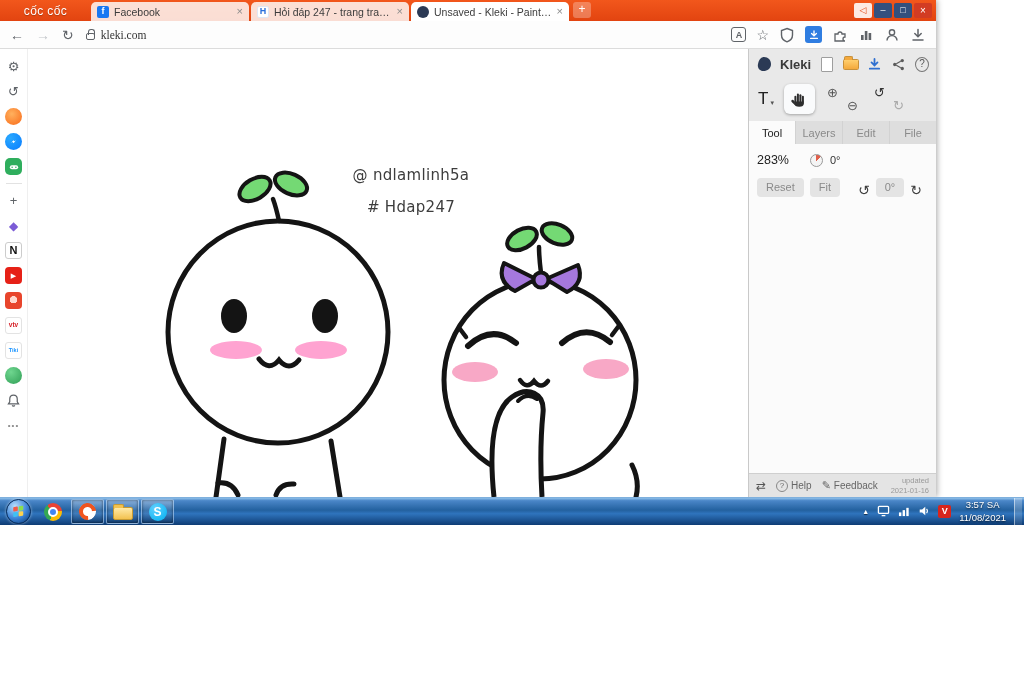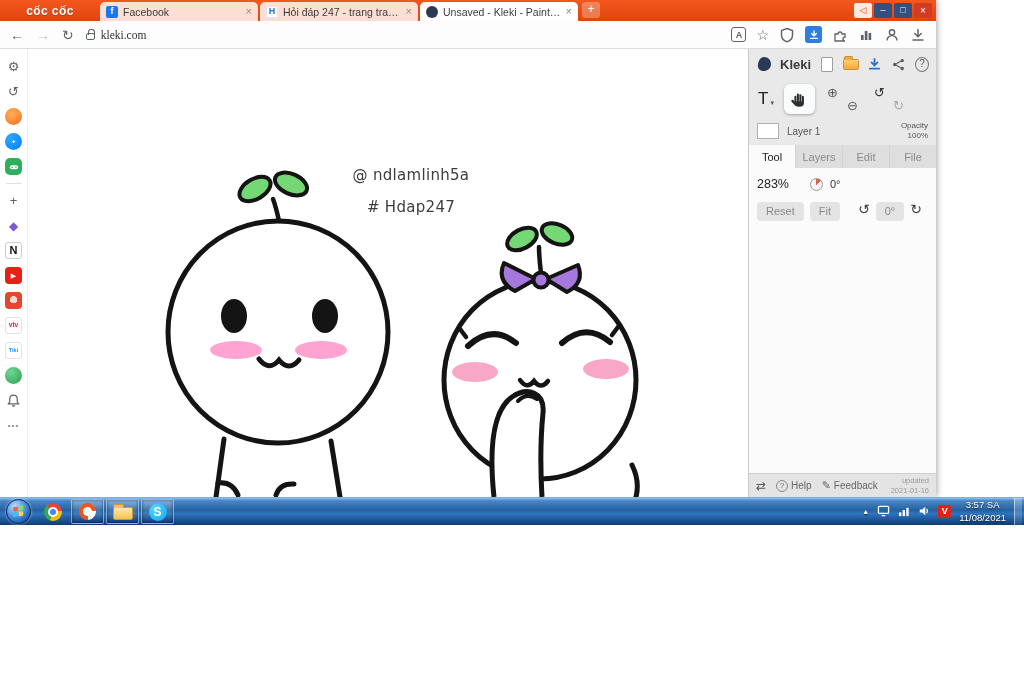--- a/index.html
+++ b/index.html
@@ -5,21 +5,21 @@
   * { margin:0; padding:0; box-sizing:border-box; }
   html,body { width:1024px; height:700px; overflow:hidden; }
   body { background:#fff; font-family:"Liberation Sans","DejaVu Sans",sans-serif; position:relative; }
   button { font-family:inherit; border:none; background:none; }
 
   
   .window { position:absolute; left:0; top:0; width:936px; height:497px; background:#fff; box-shadow:1px 0 6px rgba(0,0,0,.35); }
 
   
   .tabbar { position:absolute; top:0; left:0; right:0; height:21px; background:linear-gradient(#f2571c,#e24410); display:flex; align-items:flex-end; }
-  .brand { width:100px; align-self:center; color:#fff; font-weight:bold; font-size:12px; text-align:center; letter-spacing:.4px; text-shadow:0 1px 1px rgba(0,0,0,.25); }
+  .brand { width:91px; align-self:center; color:#fff; font-weight:normal; font-size:12px; text-align:center; letter-spacing:.4px; text-shadow:0 1px 1px rgba(0,0,0,.25); }
   .tab { width:158px; height:19px; background:rgba(255,255,255,.82); border-radius:5px 5px 0 0; margin-right:2px; display:flex; align-items:center; gap:5px; padding:0 6px; font-size:10.5px; color:#3c3c3c; }
   .tab.active { background:#fff; }
   .tab-title { white-space:nowrap; overflow:hidden; text-overflow:ellipsis; flex:1; }
   .tab-close { color:#8a8a8a; font-size:11px; line-height:1; }
   .favicon { width:12px; height:12px; border-radius:2px; flex:none; display:flex; align-items:center; justify-content:center; font-size:9px; font-weight:bold; line-height:1; }
   .fav-fb { background:#1877f2; color:#fff; }
   .fav-h { background:#fff; color:#2a6fdb; border:1px solid #dfe7f5; }
   .fav-kleki { background:#2b3a55; border-radius:50%; }
   .newtab { width:18px; height:16px; margin:0 0 2px 2px; align-self:center; background:rgba(255,255,255,.28); color:#fff; border-radius:3px; font-size:12px; line-height:15px; text-align:center; }
   .wincontrols { margin-left:auto; align-self:center; display:flex; gap:2px; padding-right:4px; }
@@ -90,21 +90,21 @@
   .k-opacity { margin-left:auto; text-align:right; font-size:8px; line-height:1.3; color:#555; }
   .k-opacity span { display:block; }
   .k-tabs { height:23px; flex:none; display:flex; margin-top:2px; }
   .k-tab { flex:1; display:flex; align-items:center; justify-content:center; font-size:11px; color:#8a8a8a; background:#dedede; border-right:1px solid #d2d2d2; }
   .k-tab:last-child { border-right:none; }
   .k-tab.active { background:#fbfbfb; color:#222; }
   .k-content { flex:1; background:#fbfbfb; padding:9px 8px; }
   .k-row1 { display:flex; align-items:center; gap:7px; font-size:12.5px; color:#222; }
   .k-compass { width:13px; height:13px; border-radius:50%; border:1px solid #999; background:conic-gradient(#e0604c 0 14%, #f4f4f4 14% 100%); margin-left:14px; flex:none; }
   .k-angle { font-size:11px; color:#333; }
-  .k-row2 { display:flex; align-items:flex-start; gap:6px; margin-top:11px; }
+  .k-row2 { display:flex; align-items:flex-end; gap:6px; margin-top:11px; }
   .k-btn { background:#e4e4e4; color:#8a8a8a; border-radius:4px; padding:3px 9px; font-size:11px; line-height:1.2; }
   .k-rot { font-size:14px; color:#3d3d3d; line-height:1; }
   .k-rot.first { margin-left:12px; }
   .k-footer { height:24px; flex:none; background:#e4e4e4; border-top:1px solid #cfcfcf; display:flex; align-items:center; gap:10px; padding:0 7px; font-size:10px; color:#666; }
   .k-swap { font-size:12px; color:#555; }
   .k-helpwrap,.k-fbwrap { display:flex; align-items:center; gap:3px; }
   .k-q { width:12px; height:12px; border-radius:50%; border:1.2px solid #888; font-size:8px; display:flex; align-items:center; justify-content:center; line-height:1; }
   .k-pencil { font-size:11px; }
   .k-updated { margin-left:auto; text-align:right; font-size:7.5px; line-height:1.3; color:#999; }
   .k-updated span { display:block; }
@@ -341,28 +341,20 @@
         <span class="k-zoomgrp">
           <span class="kz kz-in">⊕</span>
           <span class="kz kz-out">⊖</span>
         </span>
         <span class="k-histgrp">
           <span class="kh kh-undo">↺</span>
           <span class="kh kh-redo">↻</span>
         </span>
       </div>
 
-      <div class="k-layerrow">
-        <span class="k-thumb"></span>
-        <span class="k-layername">Layer 1</span>
-        <span class="k-opacity">
-          <span>Opacity</span>
-          <span>100%</span>
-        </span>
-      </div>
 
       <div class="k-tabs">
         <span class="k-tab active">Tool</span>
         <span class="k-tab">Layers</span>
         <span class="k-tab">Edit</span>
         <span class="k-tab">File</span>
       </div>
 
       <div class="k-content">
         <div class="k-row1">

